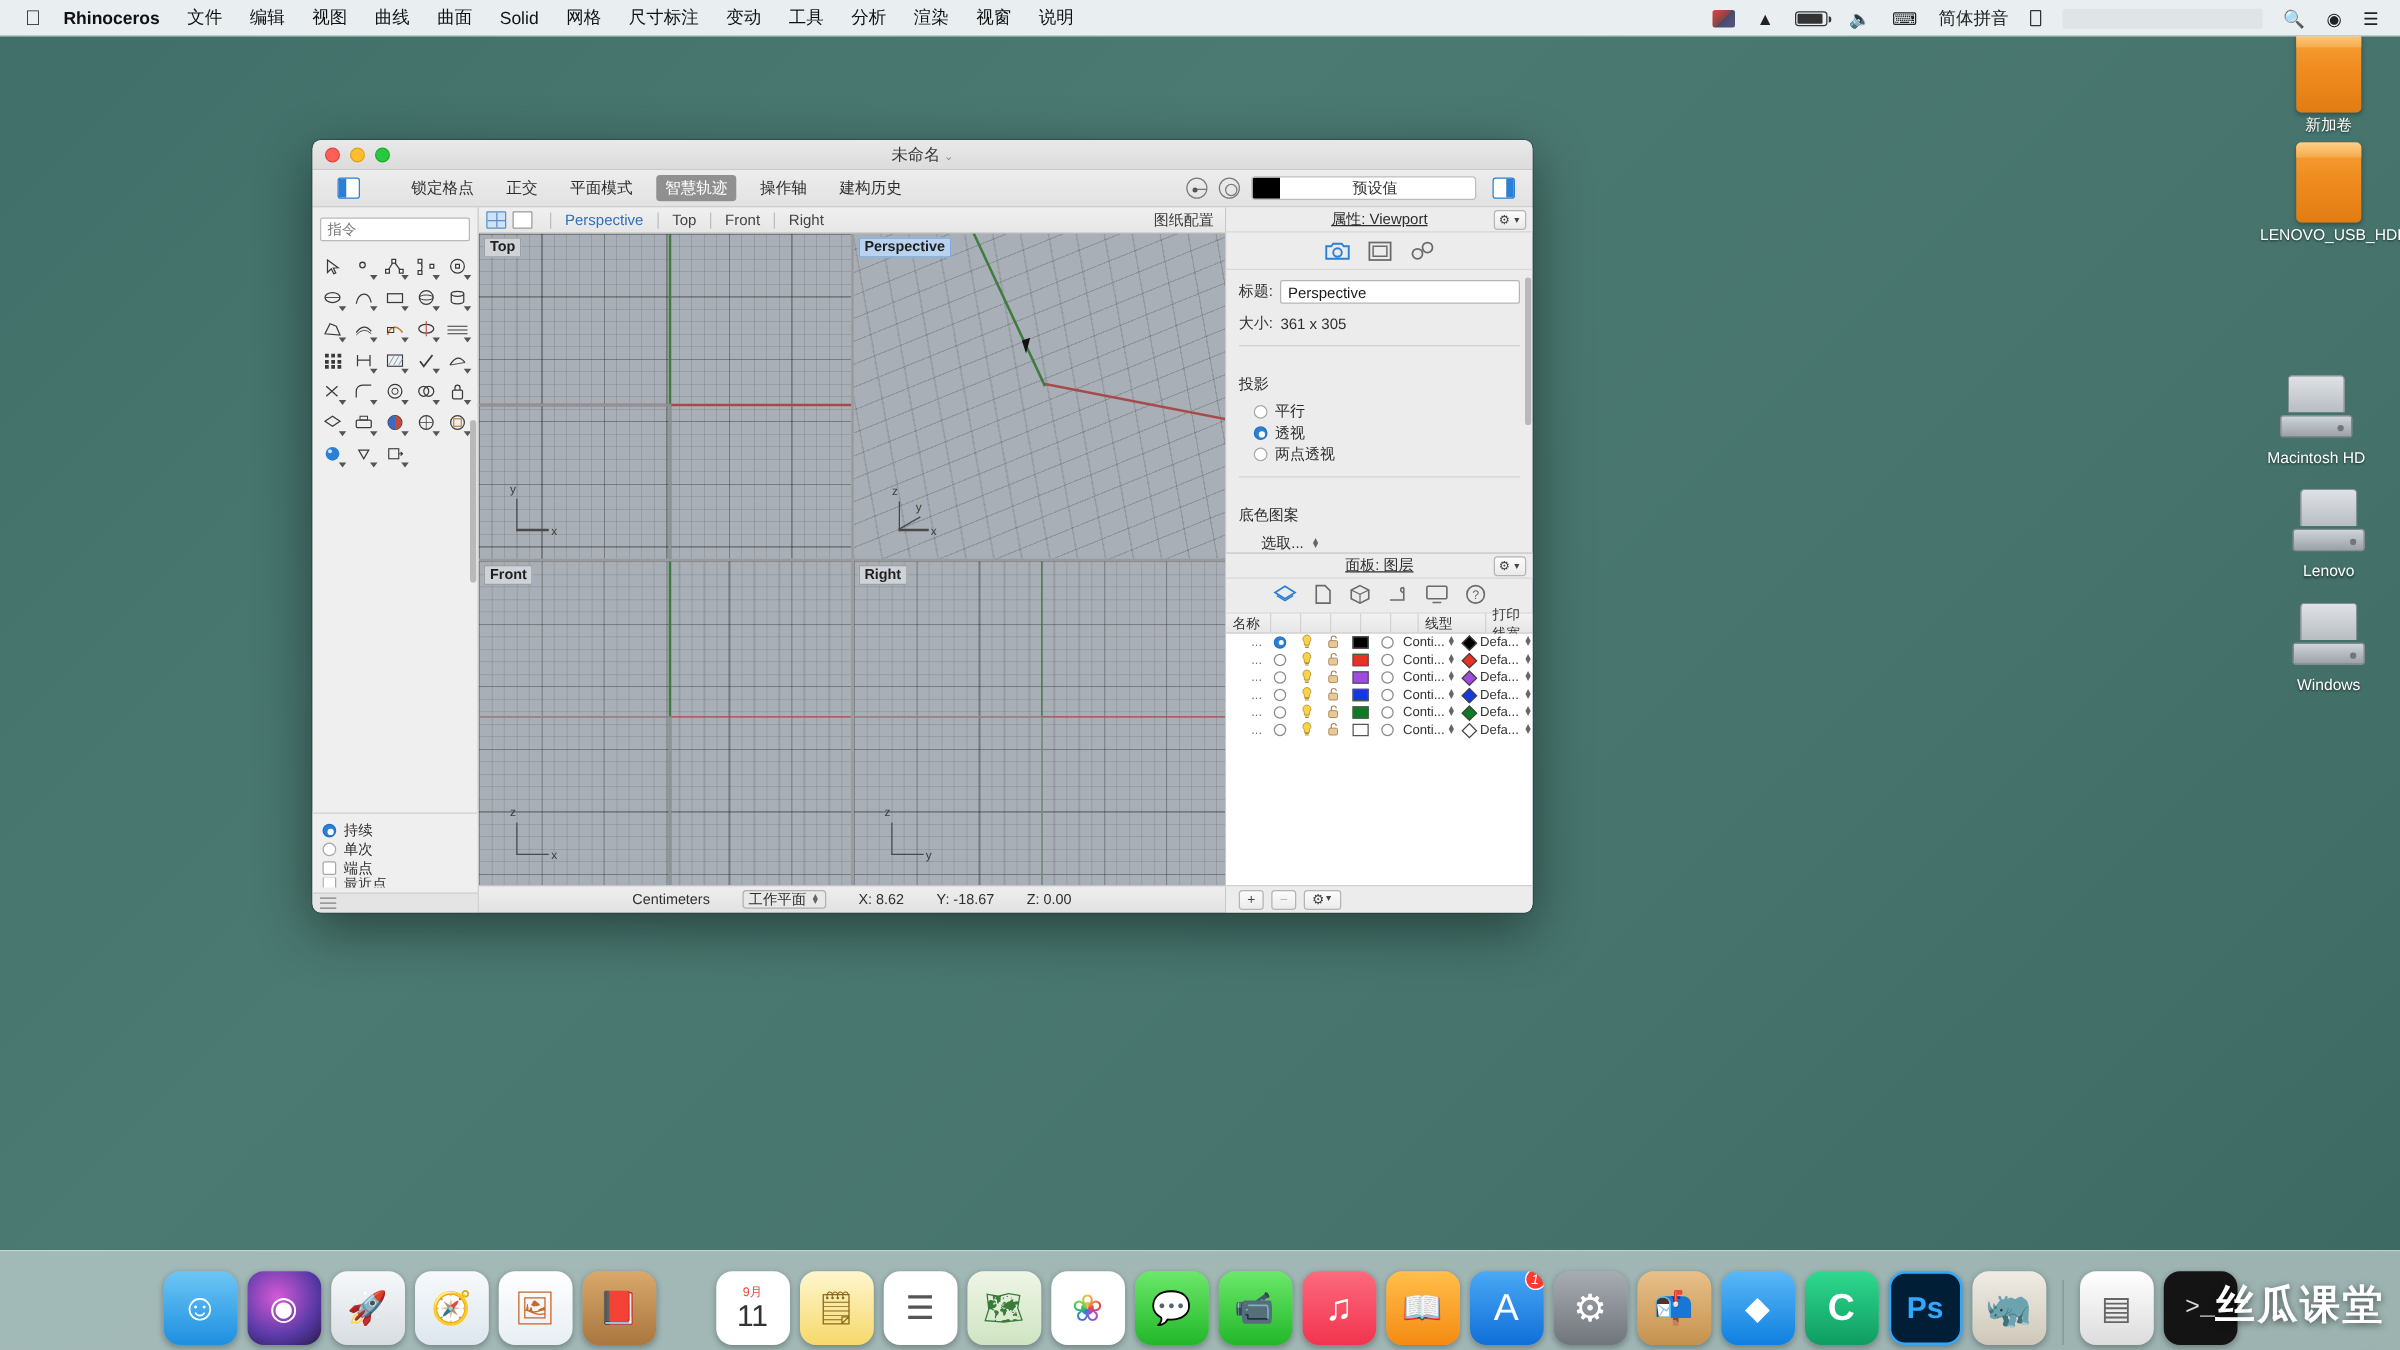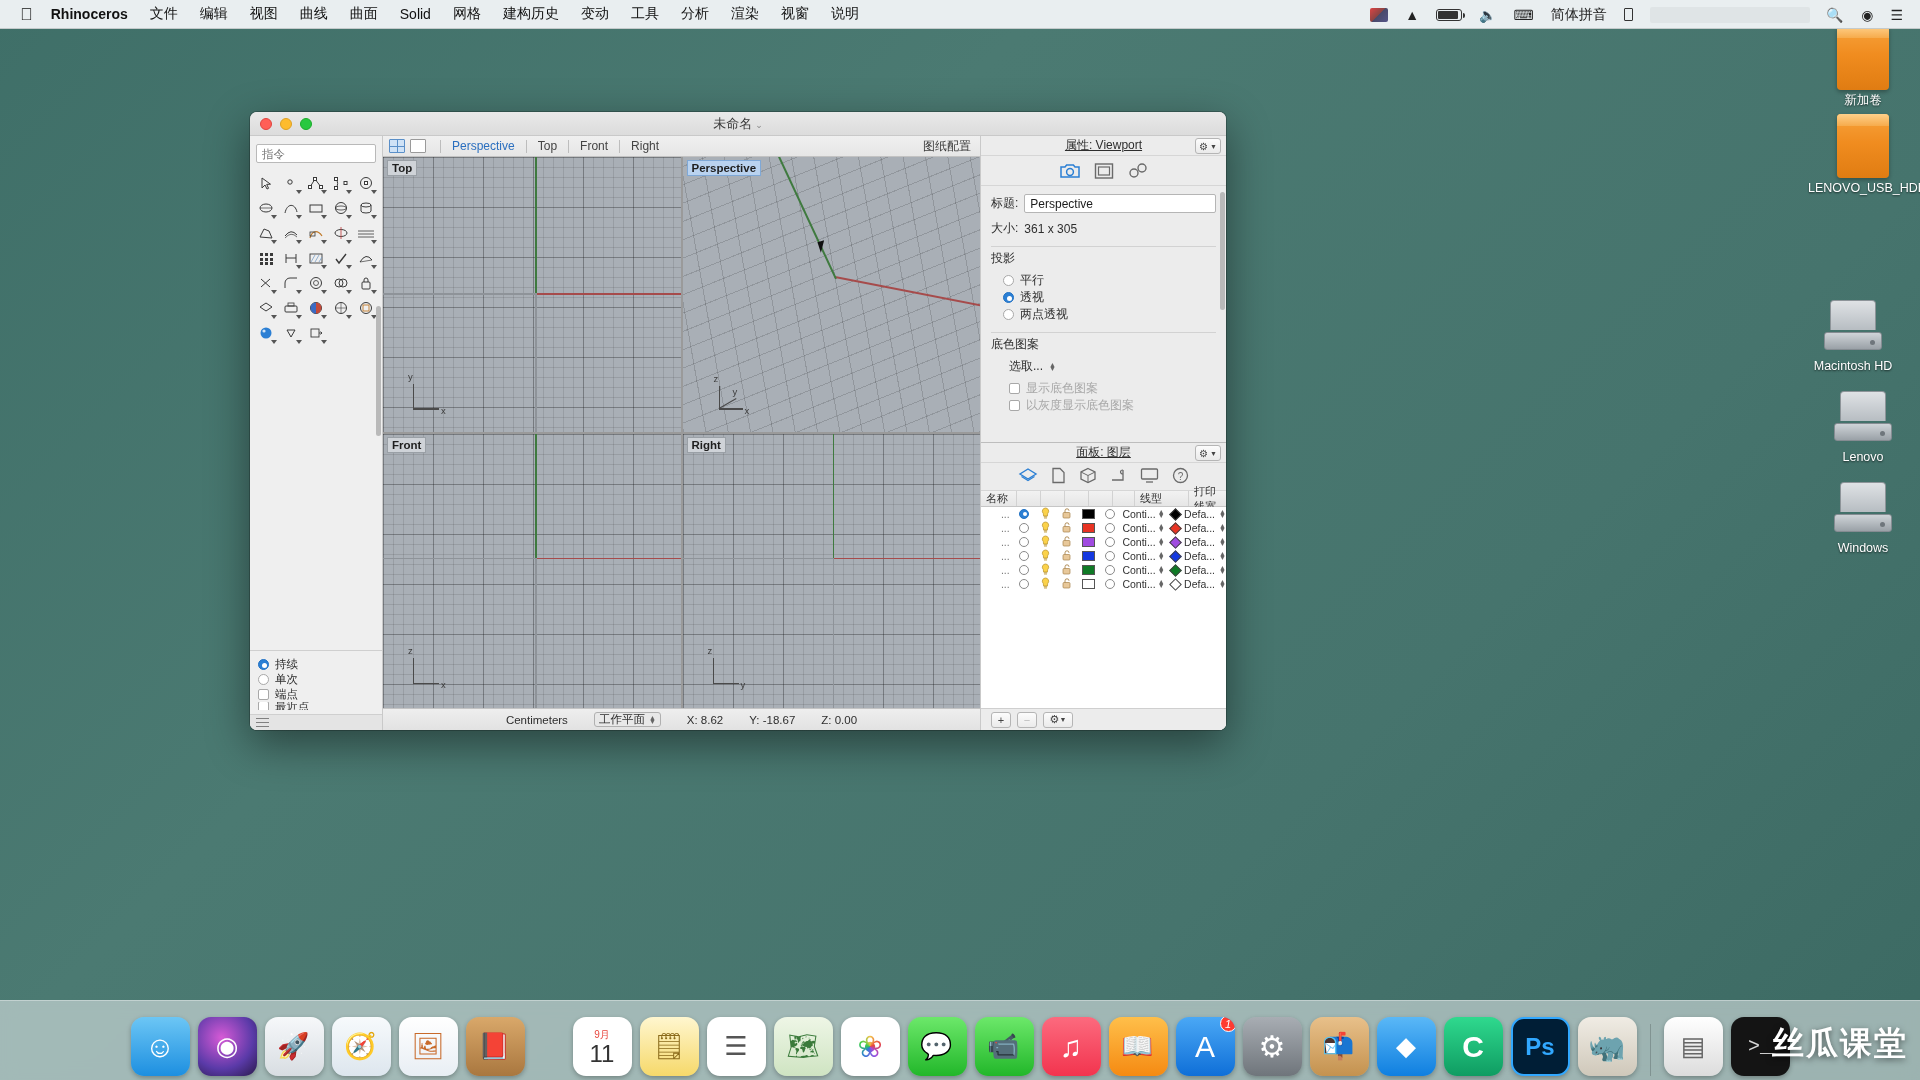--- a/index.html
+++ b/index.html
@@ -203,21 +203,21 @@
   }
   .rp-icons{height:30px;display:flex;align-items:center;justify-content:center;gap:13px;border-bottom:1px solid #d6d6d6;flex:0 0 30px;}
   .rp-icons svg{display:block;}
   .rp-body{flex:1;overflow:hidden;position:relative;padding:8px 10px 0 10px;}
   .fld{display:flex;align-items:center;gap:6px;margin-bottom:7px;}
   .fld .lb{font-size:12px;color:#2e2e2e;}
   .fld input{
     flex:1;height:19px;border:1px solid #b5b5b5;border-radius:2px;background:#fff;font-size:12px;
     padding:0 5px;color:#1b1b1b;font-family:"Liberation Sans",sans-serif;
   }
-  .sect{border-top:1px solid #d2d2d2;margin:9px 0 6px;padding-top:3px;}
+  .sect{border-top:1px solid #d2d2d2;margin:9px 0 6px;padding-top:22px;}
   .sect-t{font-size:12px;color:#2e2e2e;margin-bottom:5px;}
   .rrow{display:flex;align-items:center;gap:6px;margin-left:12px;height:17px;font-size:12px;color:#2e2e2e;}
   .rrow.dis{color:#a8a8a8;}
   .pick{margin-left:18px;display:flex;align-items:center;gap:6px;font-size:12px;color:#2e2e2e;}
   .rp-scroll{position:absolute;right:1px;top:6px;width:5px;height:118px;background:#b9b9b9;border-radius:3px;}
 
   .layerpane{border-top:1px solid #bdbdbd;display:flex;flex-direction:column;height:288px;background:#ececec;}
   .lyr-icons{height:28px;display:flex;align-items:center;justify-content:center;gap:13px;border-bottom:1px solid #d6d6d6;flex:0 0 28px;}
   .lyr-hdr{height:16px;background:linear-gradient(180deg,#f2f2f2,#e6e6e6);border-bottom:1px solid #c6c6c6;
     display:flex;align-items:center;font-size:11px;color:#333;flex:0 0 16px;}
@@ -262,21 +262,21 @@
 <div class="menubar">
   <span class="mb-apple"></span>
   <span class="mb-app">Rhinoceros</span>
   <span class="mb-item">文件</span>
   <span class="mb-item">编辑</span>
   <span class="mb-item">视图</span>
   <span class="mb-item">曲线</span>
   <span class="mb-item">曲面</span>
   <span class="mb-item">Solid</span>
   <span class="mb-item">网格</span>
-  <span class="mb-item">建构历史</span>
+  <span class="mb-item">尺寸标注</span>
   <span class="mb-item">变动</span>
   <span class="mb-item">工具</span>
   <span class="mb-item">分析</span>
   <span class="mb-item">渲染</span>
   <span class="mb-item">视窗</span>
   <span class="mb-item">说明</span>
 
   <div class="mb-right">
     <span class="mb-ricon">
         <span class="mb-sq"></span>
@@ -338,20 +338,38 @@
     <div class="tl">
       <span class="r"></span>
       <span class="y"></span>
       <span class="g"></span>
     </div>
     <div class="wtitle">
       <span>未命名</span><span class="chev">⌄</span>
     </div>
   </div>
 
+  <div class="toolbar">
+    <div class="sidepanel-btn"></div>
+    <span class="tb-item" style="margin-left:34px;">锁定格点</span>
+    <span class="tb-item">正交</span>
+    <span class="tb-item">平面模式</span>
+    <span class="tb-item active">智慧轨迹</span>
+    <span class="tb-item">操作轴</span>
+    <span class="tb-item">建构历史</span>
+    <div class="tb-right">
+      <span class="circ dot"></span>
+      <span class="circ ring"></span>
+      <span class="preset">
+        <span class="sw"></span>
+        <span class="lbl">预设值</span>
+      </span>
+      <div class="sidepanel-btn right" style="margin-left:4px;"></div>
+    </div>
+  </div>
 
   <div class="body">
 
     <div class="leftpane">
       <div class="cmdwrap">
         <input class="cmdinput" type="text" placeholder="指令" style="">
       </div>
 
       <div class="tools">
         <div class="tbtn">

